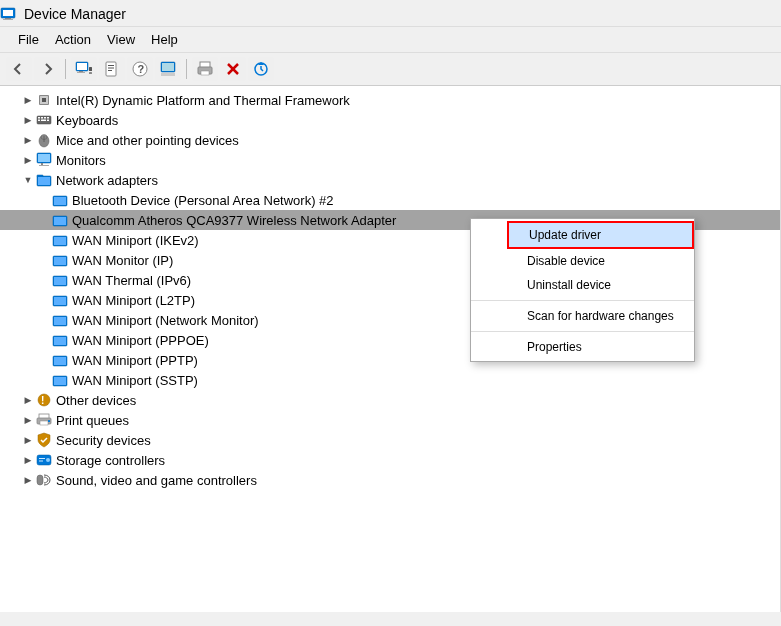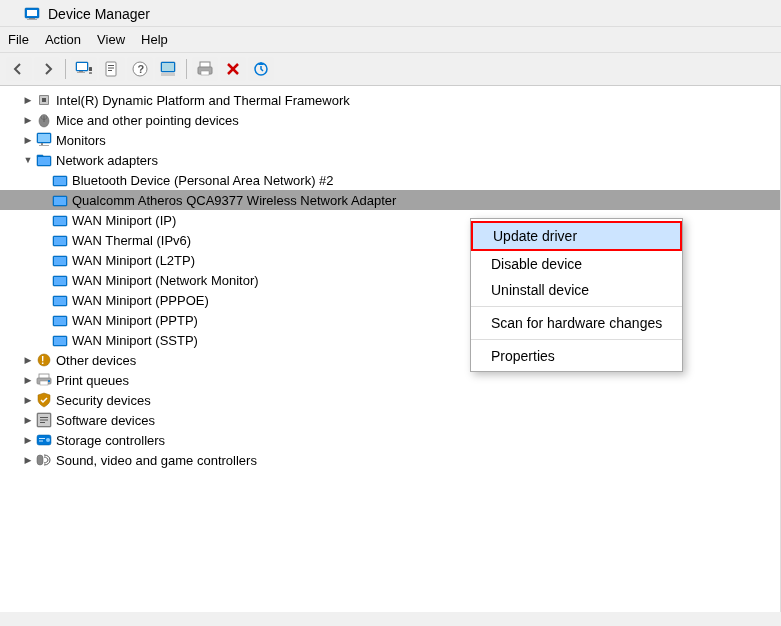--- a/index.html
+++ b/index.html
@@ -8,42 +8,42 @@
       font-size: 13px;
       background: #f0f0f0;
       width: 781px;
       height: 626px;
       overflow: hidden;
     }
 
     
     .title-bar {
       background: #f0f0f0;
-      padding: 6px 8px 4px 24px;
+      padding: 6px 8px 4px 0;
       display: flex;
       align-items: center;
       gap: 8px;
       border-bottom: 1px solid #ddd;
     }
     .title-bar-icon {
       width: 16px;
       height: 16px;
       display: inline-flex;
       align-items: center;
       justify-content: center;
     }
     .title-bar-text {
       font-size: 14px;
       font-weight: normal;
     }
 
     
     .menu-bar {
       background: #f0f0f0;
-      padding: 2px 0;
+      padding: 2px 10px;
       display: flex;
       align-items: center;
       border-bottom: 1px solid #ddd;
     }
     .menu-item {
       padding: 3px 8px;
       cursor: pointer;
       font-size: 13px;
     }
 
@@ -145,21 +145,22 @@
       background: white;
       border: 1px solid #aaa;
       box-shadow: 3px 3px 8px rgba(0,0,0,0.25);
       z-index: 100;
       min-width: 210px;
       padding: 2px 0;
     }
     .context-menu-item {
       padding: 5px 20px;
       cursor: pointer;
-      font-size: 14px;
+      font-size: 12px;
+      margin-left: 36px;
     }
     .context-menu-item.highlighted {
       background: #cce4ff;
       border: 2px solid red;
       color: black;
     }
     .context-menu-separator {
       height: 1px;
       background: #ddd;
       margin: 3px 0;
@@ -264,20 +265,36 @@
       <span class="item-icon">
         <svg width="16" height="16" viewBox="0 0 16 16">
           <rect x="3" y="3" width="10" height="10" fill="#888" rx="1"></rect>
           <rect x="4" y="4" width="8" height="8" fill="#ccc" rx="0.5"></rect>
           <rect x="6" y="6" width="4" height="4" fill="#555"></rect>
         </svg>
       </span>
       <span class="item-label">Intel(R) Dynamic Platform and Thermal Framework</span>
     </div>
 
+    <div class="tree-item indent-1">
+      <span class="expand-arrow closed"></span>
+      <span class="item-icon">
+        <svg width="16" height="14" viewBox="0 0 16 14">
+          <rect x="1" y="3" width="14" height="8" rx="1" fill="#666" stroke="#444" stroke-width="0.5"></rect>
+          <rect x="2" y="4" width="2" height="1.5" rx="0.3" fill="white"></rect>
+          <rect x="5" y="4" width="2" height="1.5" rx="0.3" fill="white"></rect>
+          <rect x="8" y="4" width="2" height="1.5" rx="0.3" fill="white"></rect>
+          <rect x="11" y="4" width="2" height="1.5" rx="0.3" fill="white"></rect>
+          <rect x="2" y="6.5" width="2" height="1.5" rx="0.3" fill="white"></rect>
+          <rect x="5" y="6.5" width="5" height="1.5" rx="0.3" fill="white"></rect>
+          <rect x="11" y="6.5" width="2" height="1.5" rx="0.3" fill="white"></rect>
+        </svg>
+      </span>
+      <span class="item-label">Keyboards</span>
+    </div>
 
     <div class="tree-item indent-1">
       <span class="expand-arrow closed"></span>
       <span class="item-icon">
         <svg width="12" height="16" viewBox="0 0 12 16">
           <ellipse cx="6" cy="9" rx="5" ry="6" fill="#888" stroke="#555" stroke-width="0.5"></ellipse>
           <line x1="6" y1="4" x2="6" y2="10" stroke="#555" stroke-width="0.8"></line>
           <ellipse cx="6" cy="5" rx="3" ry="2.5" fill="none" stroke="#555" stroke-width="0.5"></ellipse>
         </svg>
       </span>
@@ -325,30 +342,40 @@
       <span class="item-icon">
         <svg width="16" height="16" viewBox="0 0 16 16">
           <rect x="1" y="4" width="14" height="10" rx="1" fill="#0078d7" stroke="#005a9e" stroke-width="0.5"></rect>
           <rect x="2" y="5" width="12" height="8" fill="#5aafff"></rect>
         </svg>
       </span>
       <span class="item-label">Qualcomm Atheros QCA9377 Wireless Network Adapter</span>
     </div>
 
 
-
-    <div class="tree-item indent-2">
-      <span class="expand-spacer"></span>
-      <span class="item-icon">
-        <svg width="16" height="16" viewBox="0 0 16 16">
-          <rect x="1" y="4" width="14" height="10" rx="1" fill="#0078d7" stroke="#005a9e" stroke-width="0.5"></rect>
-          <rect x="2" y="5" width="12" height="8" fill="#5aafff"></rect>
-        </svg>
-      </span>
-      <span class="item-label">WAN Miniport (IP)</span>
+    <div class="tree-item indent-2">
+      <span class="expand-spacer"></span>
+      <span class="item-icon">
+        <svg width="16" height="16" viewBox="0 0 16 16">
+          <rect x="1" y="4" width="14" height="10" rx="1" fill="#0078d7" stroke="#005a9e" stroke-width="0.5"></rect>
+          <rect x="2" y="5" width="12" height="8" fill="#5aafff"></rect>
+        </svg>
+      </span>
+      <span class="item-label">WAN Miniport (IKEv2)</span>
+    </div>
+
+    <div class="tree-item indent-2">
+      <span class="expand-spacer"></span>
+      <span class="item-icon">
+        <svg width="16" height="16" viewBox="0 0 16 16">
+          <rect x="1" y="4" width="14" height="10" rx="1" fill="#0078d7" stroke="#005a9e" stroke-width="0.5"></rect>
+          <rect x="2" y="5" width="12" height="8" fill="#5aafff"></rect>
+        </svg>
+      </span>
+      <span class="item-label">WAN Monitor (IP)</span>
     </div>
 
     <div class="tree-item indent-2">
       <span class="expand-spacer"></span>
       <span class="item-icon">
         <svg width="16" height="16" viewBox="0 0 16 16">
           <rect x="1" y="4" width="14" height="10" rx="1" fill="#0078d7" stroke="#005a9e" stroke-width="0.5"></rect>
           <rect x="2" y="5" width="12" height="8" fill="#5aafff"></rect>
         </svg>
       </span>
@@ -439,33 +466,20 @@
       <span class="expand-arrow closed"></span>
       <span class="item-icon">
         <svg width="14" height="16" viewBox="0 0 14 16">
           <path d="M7,1 L13,3 L13,8 C13,12 7,15 7,15 C7,15 1,12 1,8 L1,3 Z" fill="#cc8800" stroke="#996600" stroke-width="0.5"></path>
           <path d="M4,8 L6,10 L10,6" fill="none" stroke="white" stroke-width="1.5"></path>
         </svg>
       </span>
       <span class="item-label">Security devices</span>
     </div>
 
-    <div class="tree-item indent-1">
-      <span class="expand-arrow closed"></span>
-      <span class="item-icon">
-        <svg width="16" height="16" viewBox="0 0 16 16">
-          <rect x="1" y="1" width="14" height="14" rx="1" fill="#888" stroke="#555" stroke-width="0.5"></rect>
-          <rect x="2" y="2" width="12" height="12" fill="#ccc" rx="0.5"></rect>
-          <rect x="4" y="5" width="8" height="1" fill="#555"></rect>
-          <rect x="4" y="7.5" width="8" height="1" fill="#555"></rect>
-          <rect x="4" y="10" width="5" height="1" fill="#555"></rect>
-        </svg>
-      </span>
-      <span class="item-label">Software devices</span>
-    </div>
 
     <div class="tree-item indent-1">
       <span class="expand-arrow closed"></span>
       <span class="item-icon">
         <svg width="16" height="14" viewBox="0 0 16 14">
           <rect x="1" y="2" width="14" height="10" rx="2" fill="#0078d7" stroke="#005a9e" stroke-width="0.5"></rect>
           <circle cx="12" cy="7" r="2" fill="#88ccff"></circle>
           <rect x="3" y="5" width="6" height="1" fill="#cce8ff"></rect>
           <rect x="3" y="7.5" width="4" height="1" fill="#cce8ff"></rect>
         </svg>

